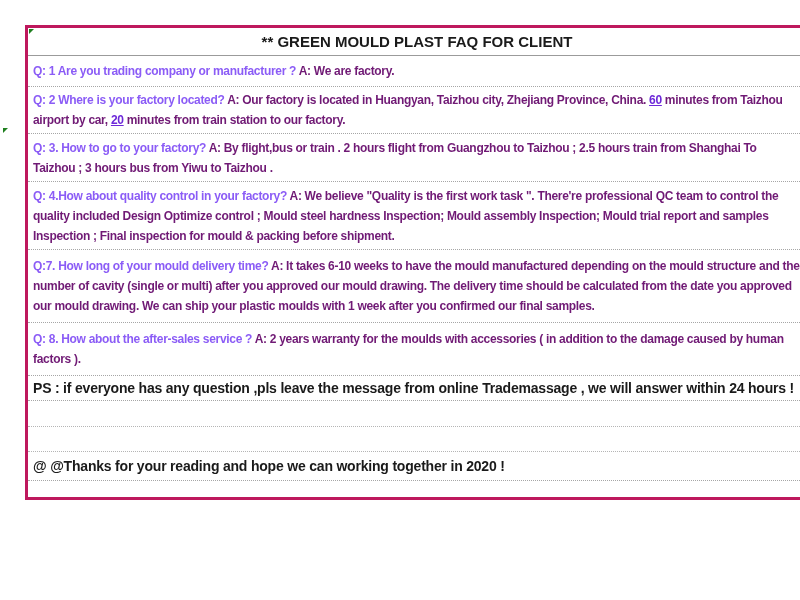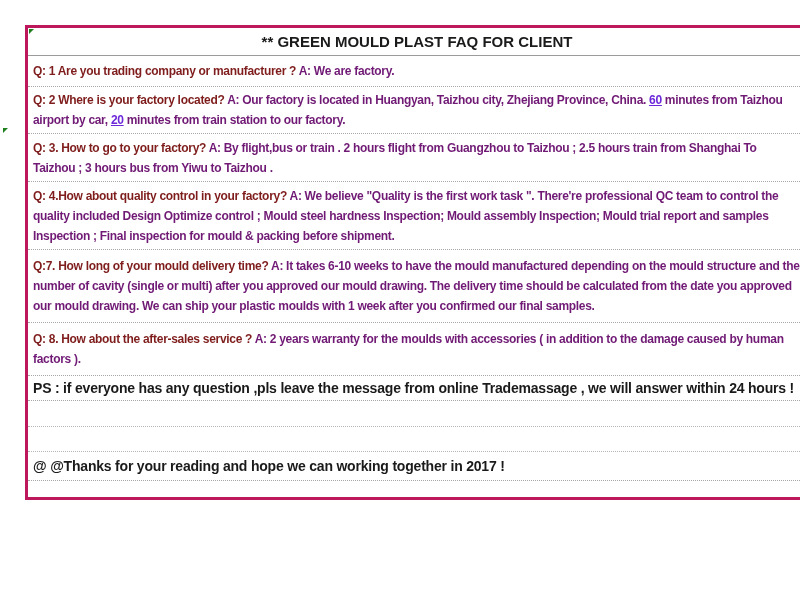--- a/index.html
+++ b/index.html
@@ -1,21 +1,21 @@
 <!DOCTYPE html>
 <html><head>
 <meta charset="utf-8">
 <style>
   html,body{margin:0;padding:0;background:#ffffff;width:800px;height:600px;overflow:hidden;}
   body{font-family:"Liberation Sans","DejaVu Sans",sans-serif;}
   .sheet{position:absolute;left:25px;top:25px;width:784px;border:3px solid #be185d;background:#ffffff;box-sizing:border-box;}
   .trow{position:relative;box-sizing:border-box;border-bottom:1px dotted #a6a6a6;display:flex;align-items:center;padding:1px 5px;}
   .trow:last-child{border-bottom:1px dotted #c9c9c9;}
   .txt{margin:0;font-size:12px;font-weight:700;line-height:20px;letter-spacing:-0.3px;color:#1a1a1a;width:100%;}
-  .q{color:#7f1d1d;}
+  .q{color:#8b5cf6;}
   .a{color:#701a75;}
   .a .u, span.u{text-decoration:underline;color:#6d28d9;}
   .title-row{justify-content:center;border-bottom:1px solid #9b9b9b;}
   .title-row .txt{text-align:center;font-size:15px;letter-spacing:0;line-height:18px;}
   .big .txt{font-size:14px;letter-spacing:-0.2px;line-height:18px;}
   .flag{position:absolute;width:0;height:0;border-top:5px solid #1e7f1e;border-right:5px solid transparent;}
   .flag-title{left:1px;top:1px;}
   .flag-outside{position:absolute;left:3px;top:128px;width:0;height:0;border-top:5px solid #1e7f1e;border-right:5px solid transparent;}
   .empty-row{border-bottom:1px dotted #b5b5b5;}
 </style>
@@ -57,20 +57,20 @@
 
   <div class="trow big" style="height:25px">
     <p class="txt">PS : if everyone has any question ,pls leave the message from online Trademassage , we will answer within  24 hours !</p>
   </div>
 
   <div class="trow empty-row" style="height:26px"></div>
 
   <div class="trow empty-row" style="height:25px"></div>
 
   <div class="trow big" style="height:29px">
-    <p class="txt">@ @Thanks for your reading and hope we can working together in 2017 !</p>
+    <p class="txt">@ @Thanks for your reading and hope we can working together in 2020 !</p>
   </div>
 
   <div class="trow empty-row" style="height:16px;border-bottom:none;"></div>
 
 </div>
 
 <span class="flag-outside"></span>
 
 </body></html>

